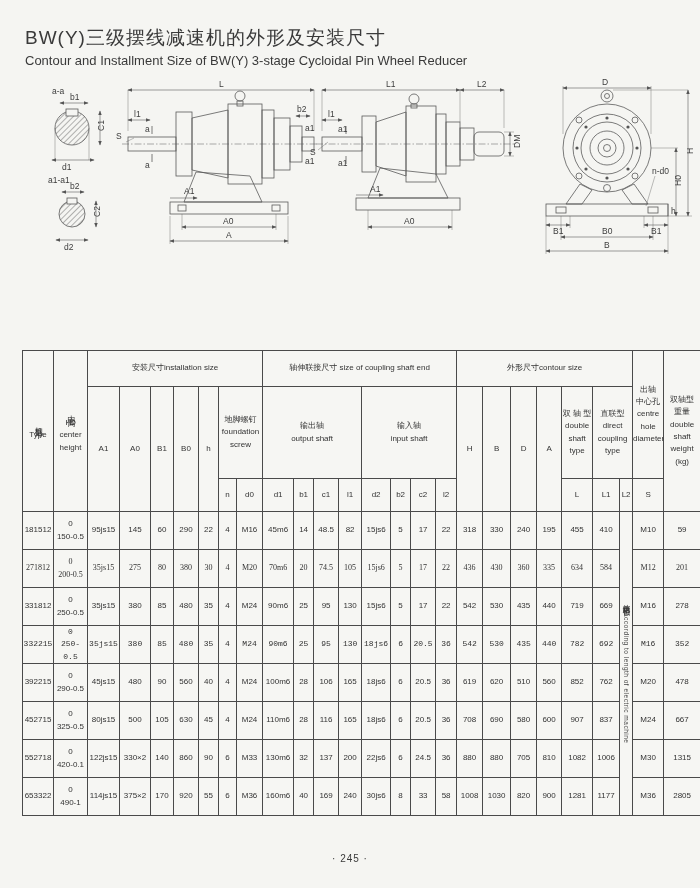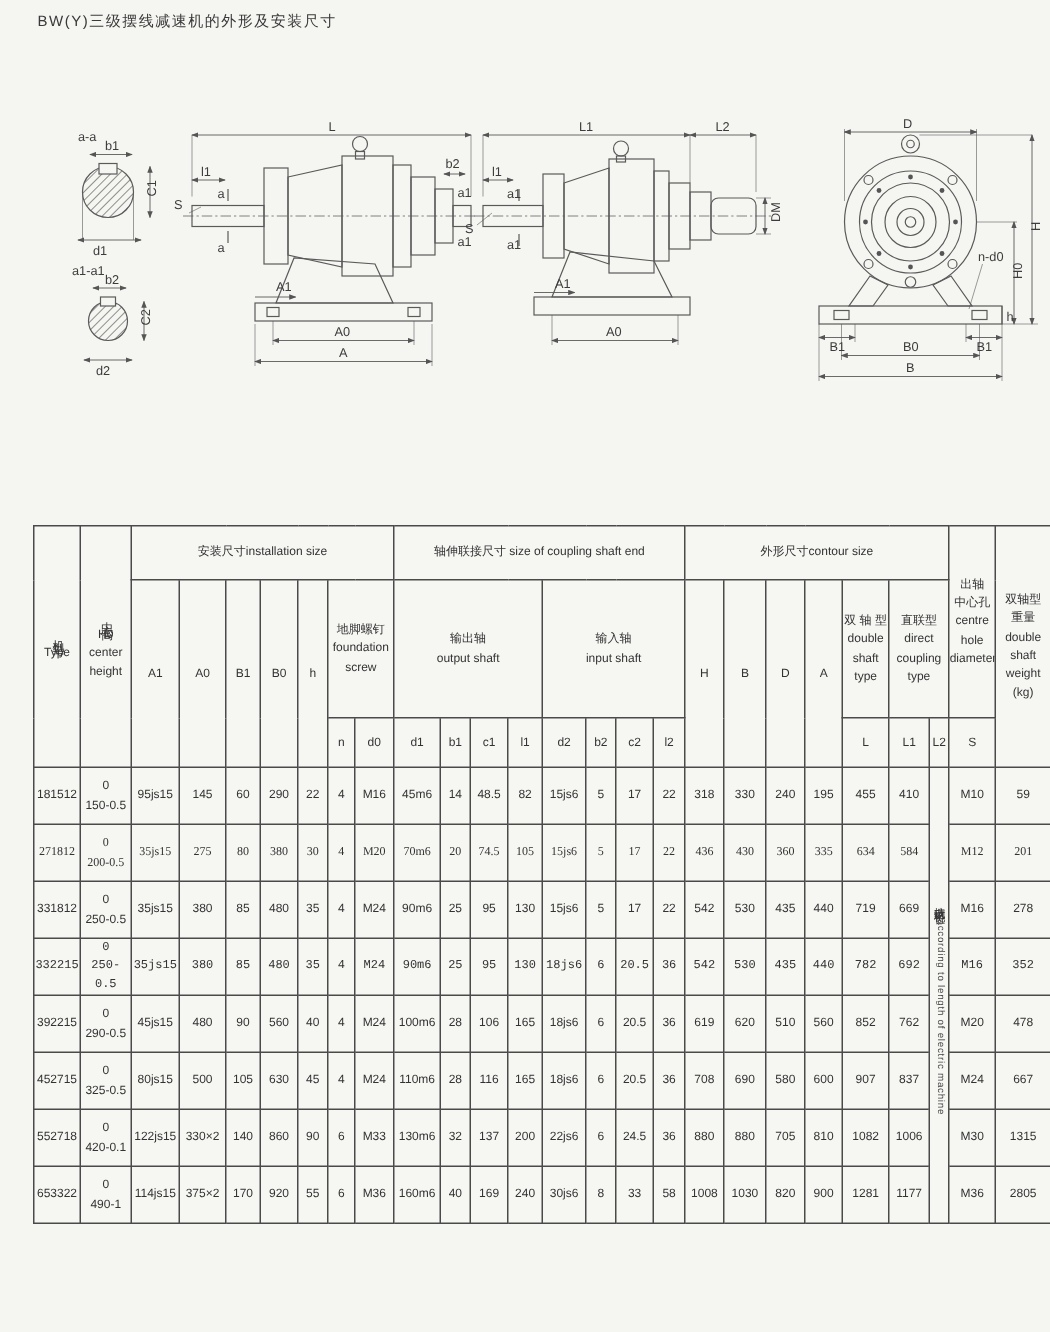--- a/index.html
+++ b/index.html
@@ -1,39 +1,40 @@
 <!DOCTYPE html>
 <html><head>
 <meta charset="utf-8">
 <style>
   html,body{margin:0;padding:0;}
   body{width:700px;height:888px;background:#f5f5f2;font-family:"Liberation Sans",sans-serif;color:#333;}
   .page{position:relative;width:700px;height:888px;overflow:hidden;background:#f5f5f2;}
   .titles{position:absolute;left:25px;top:8px;line-height:1.45;color:#3a3a3a;}
-  .title-zh{font-size:10px;letter-spacing:1px;}
+  .title-zh{font-size:19px;letter-spacing:1px;margin-top:16px;}
   .title-en{font-size:13px;}
   svg.drawings{position:absolute;left:0;top:76px;width:700px;height:196px;}
   svg text{font-family:"Liberation Sans",sans-serif;font-size:8.5px;fill:#3c3c3c;}
   table.dim{position:absolute;left:22px;top:350px;width:676px;border-collapse:collapse;table-layout:fixed;font-size:8px;background:#f6f6f3;}
   table.dim th,table.dim td{border:1px solid #4a4a4a;text-align:center;vertical-align:middle;padding:0;font-weight:normal;color:#333;white-space:pre-line;line-height:1.55;overflow:hidden;}
   .vzh{writing-mode:vertical-rl;text-orientation:upright;letter-spacing:2px;margin:0 auto;line-height:1;}
   th .wrap{display:flex;flex-direction:column;align-items:center;justify-content:center;gap:3px;}
   .l2cell{padding:2px 0;}
   .l2cell .wrap2{display:flex;flex-direction:column;align-items:center;gap:10px;height:100%;justify-content:flex-start;padding-top:14px;}
   .l2zh{writing-mode:vertical-rl;text-orientation:upright;font-size:7.5px;letter-spacing:1px;}
   .l2en{writing-mode:vertical-rl;font-size:6.5px;color:#444;letter-spacing:.5px;}
   .pageno{position:absolute;left:0;bottom:24px;width:100%;text-align:center;font-size:10px;color:#3a3a3a;letter-spacing:1px;}
 </style>
 </head>
 <body>
 
 <div class="page">
 
   <div class="titles">
     <div class="title-zh">BW(Y)三级摆线减速机的外形及安装尺寸</div>
+    <div class="title-en">Contour and Installment Size of BW(Y) 3-stage Cycloidal Pin Wheel Reducer</div>
   </div>
 
   <svg class="drawings" viewBox="0 0 700 196">
     <defs>
       <pattern id="hatch" width="4" height="4" patternUnits="userSpaceOnUse" patternTransform="rotate(45)">
         <line x1="0" y1="0" x2="0" y2="4" stroke="#6a6a6a" stroke-width="1"></line>
       </pattern>
       <marker id="arr" markerWidth="8" markerHeight="6" refX="7" refY="3" orient="auto-start-reverse">
         <path d="M0 0 L8 3 L0 6 z" fill="#555"></path>
       </marker>
@@ -533,13 +534,14 @@
           <td>820</td>
           <td>900</td>
           <td>1281</td>
           <td>1177</td>
           <td>M36</td>
           <td>2805</td>
         </tr>
       </tbody>
   </table>
 
+  <div class="pageno">· 245 ·</div>
 </div>
 
 </body></html>

